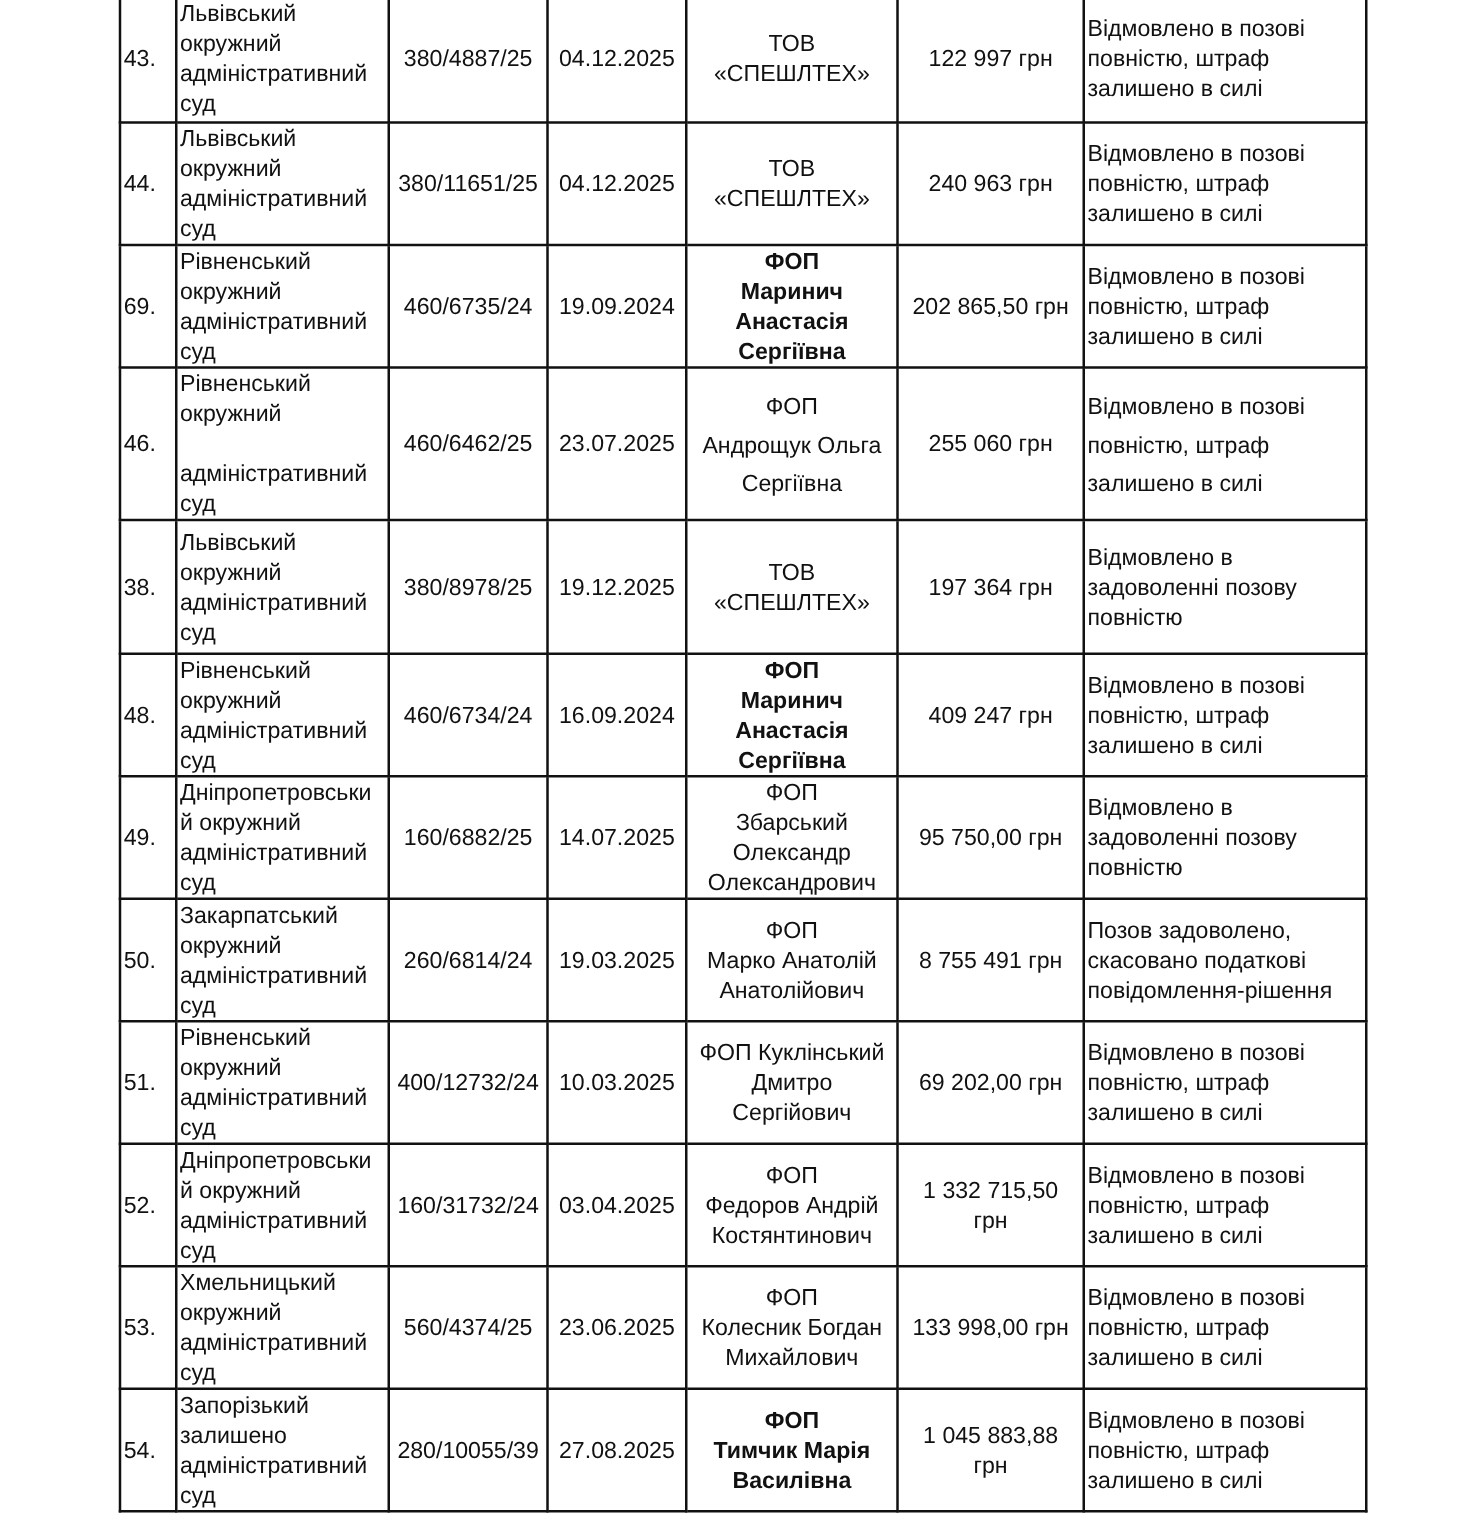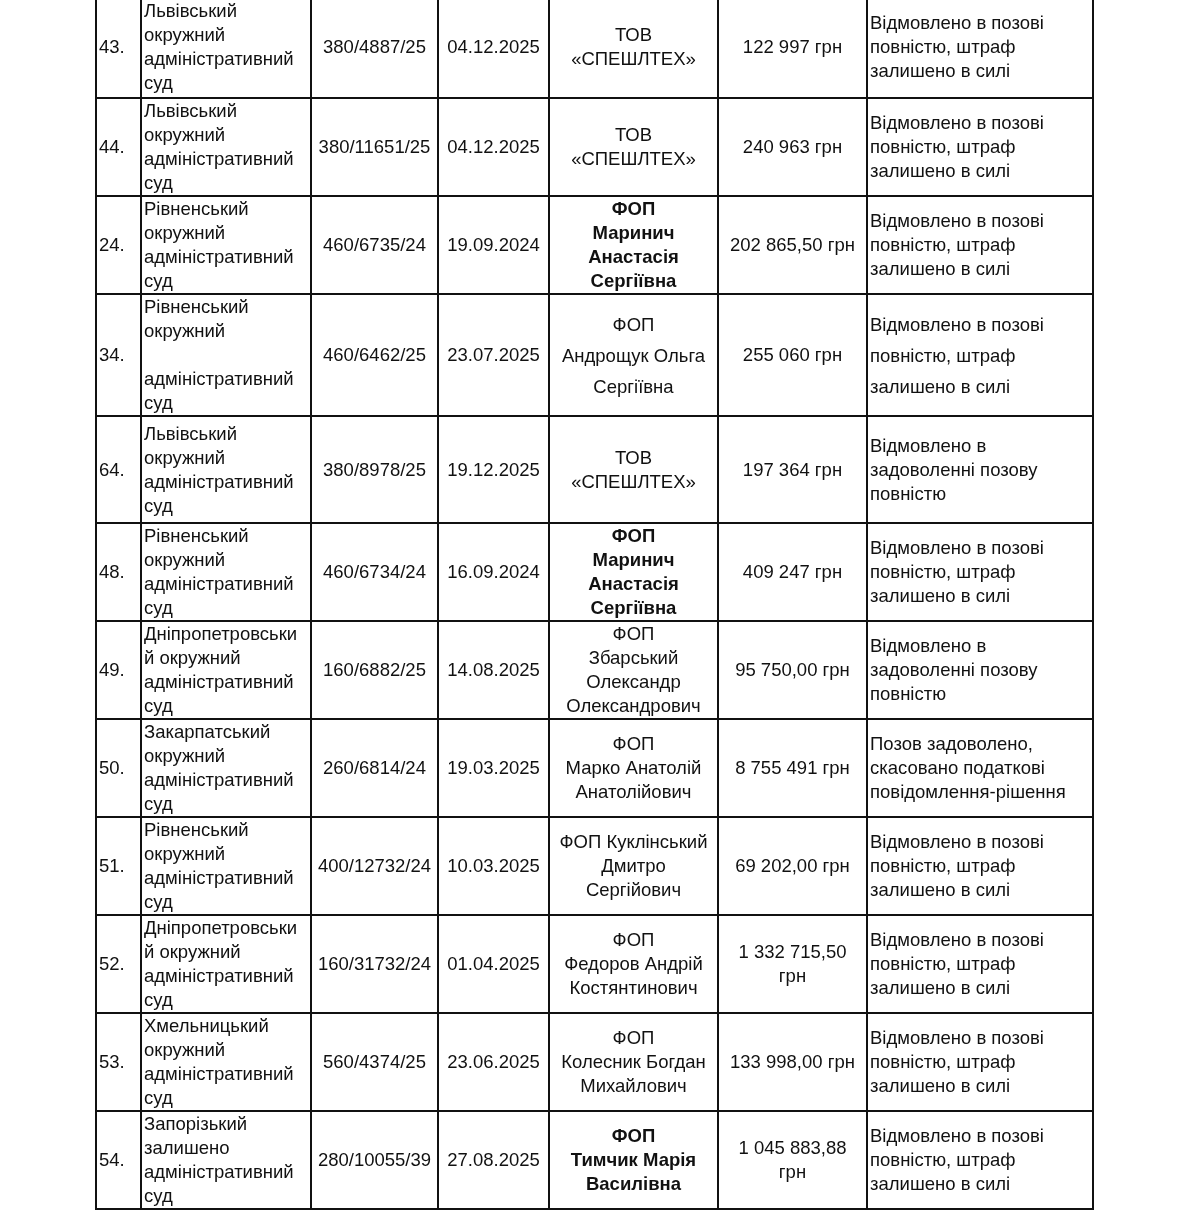--- a/index.html
+++ b/index.html
@@ -75,55 +75,55 @@
         <td class="case">380/11651/25</td>
         <td class="date">04.12.2025</td>
         <td class="party">ТОВ
 «СПЕШЛТЕХ»</td>
         <td class="amount">240 963 грн</td>
         <td class="result">Відмовлено в позові
 повністю, штраф
 залишено в силі</td>
       </tr>
       <tr class="r-norm">
-        <td class="num">24.</td>
+        <td class="num">69.</td>
         <td class="court">Рівненський
 окружний
 адміністративний
 суд</td>
         <td class="case">460/6735/24</td>
         <td class="date">19.09.2024</td>
         <td class="party bold">ФОП
 Маринич
 Анастасія
 Сергіївна</td>
         <td class="amount">202 865,50 грн</td>
         <td class="result">Відмовлено в позові
 повністю, штраф
 залишено в силі</td>
       </tr>
       <tr class="r-tall">
-        <td class="num">34.</td>
+        <td class="num">46.</td>
         <td class="court">Рівненський
 окружний
 
 адміністративний
 суд</td>
         <td class="case">460/6462/25</td>
         <td class="date">23.07.2025</td>
         <td class="party spaced">ФОП
 Андрощук Ольга
 Сергіївна</td>
         <td class="amount">255 060 грн</td>
         <td class="result spaced">Відмовлено в позові
 повністю, штраф
 залишено в силі</td>
       </tr>
       <tr class="r-47">
-        <td class="num">64.</td>
+        <td class="num">38.</td>
         <td class="court">Львівський
 окружний
 адміністративний
 суд</td>
         <td class="case">380/8978/25</td>
         <td class="date">19.12.2025</td>
         <td class="party">ТОВ
 «СПЕШЛТЕХ»</td>
         <td class="amount">197 364 грн</td>
         <td class="result">Відмовлено в
@@ -147,21 +147,21 @@
 повністю, штраф
 залишено в силі</td>
       </tr>
       <tr class="r-norm">
         <td class="num">49.</td>
         <td class="court">Дніпропетровськи
 й окружний
 адміністративний
 суд</td>
         <td class="case">160/6882/25</td>
-        <td class="date">14.08.2025</td>
+        <td class="date">14.07.2025</td>
         <td class="party">ФОП
 Збарський
 Олександр
 Олександрович</td>
         <td class="amount">95 750,00 грн</td>
         <td class="result">Відмовлено в
 задоволенні позову
 повністю</td>
       </tr>
       <tr class="r-norm">
@@ -196,21 +196,21 @@
 повністю, штраф
 залишено в силі</td>
       </tr>
       <tr class="r-norm">
         <td class="num">52.</td>
         <td class="court">Дніпропетровськи
 й окружний
 адміністративний
 суд</td>
         <td class="case">160/31732/24</td>
-        <td class="date">01.04.2025</td>
+        <td class="date">03.04.2025</td>
         <td class="party">ФОП
 Федоров Андрій
 Костянтинович</td>
         <td class="amount">1 332 715,50
 грн</td>
         <td class="result">Відмовлено в позові
 повністю, штраф
 залишено в силі</td>
       </tr>
       <tr class="r-norm">

